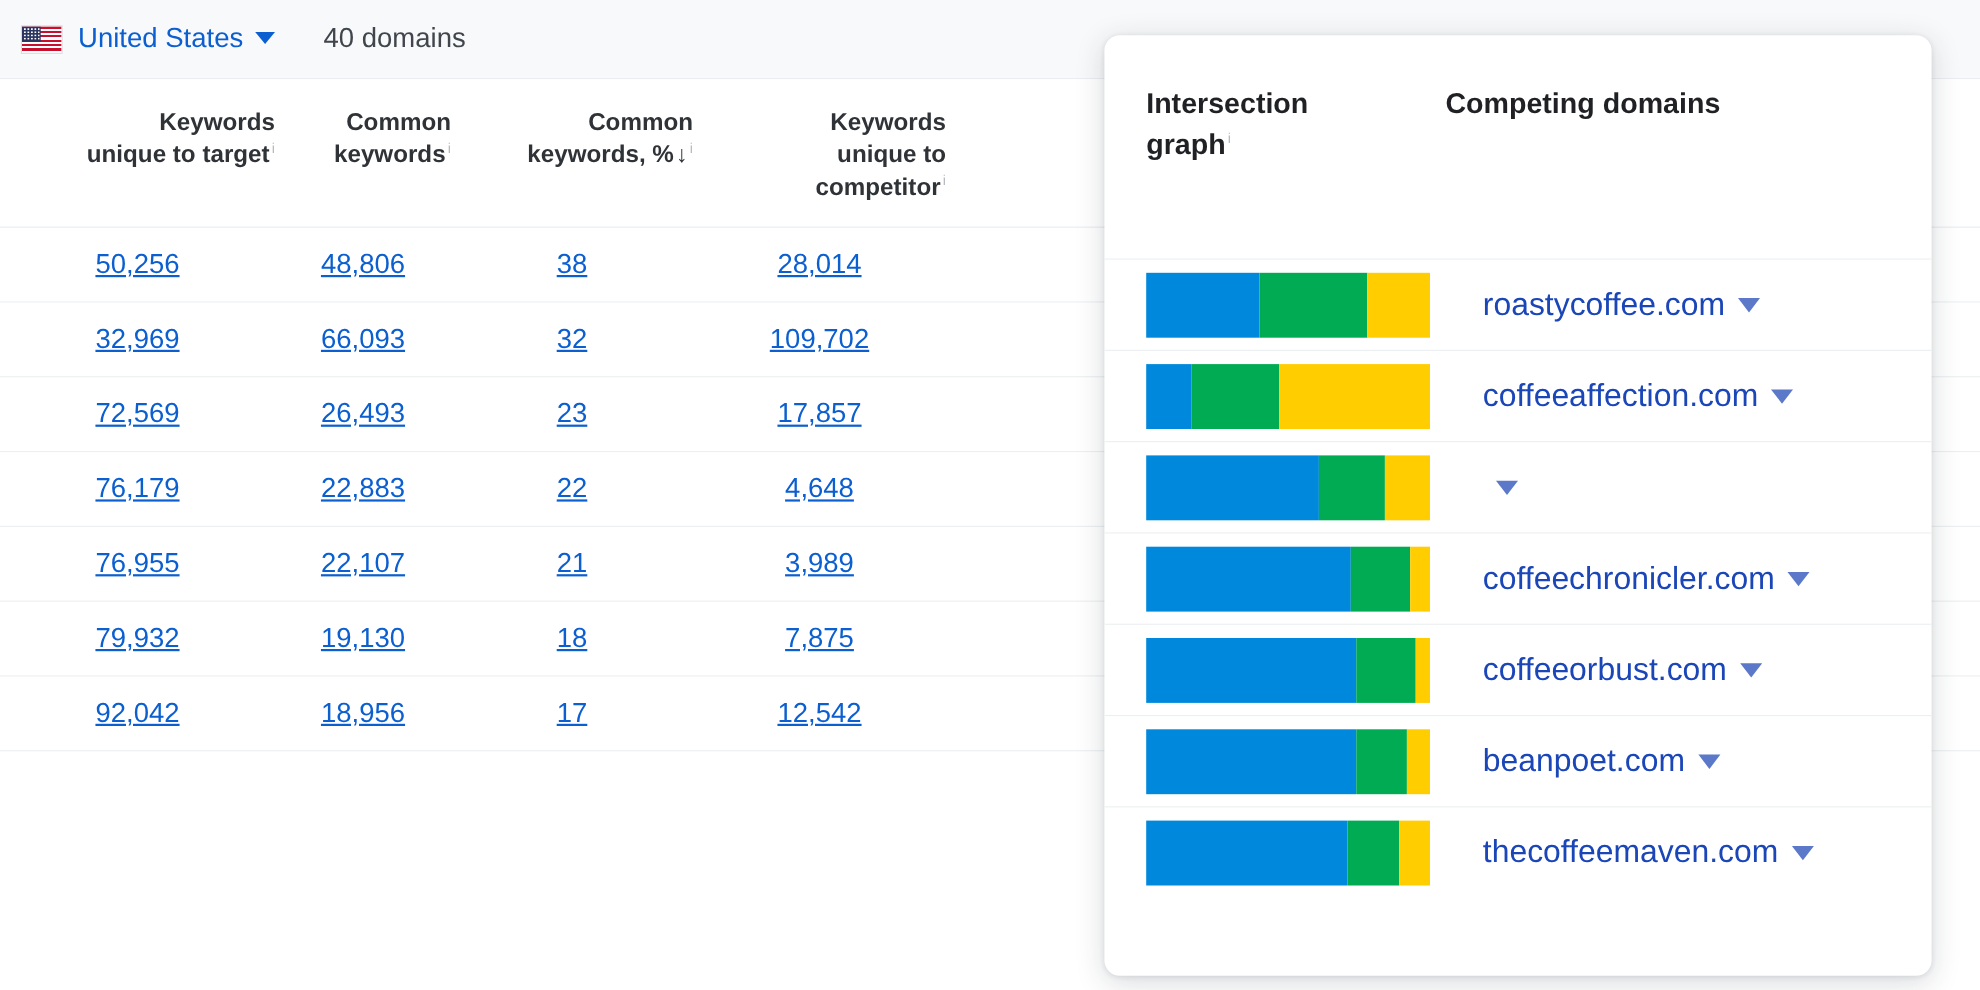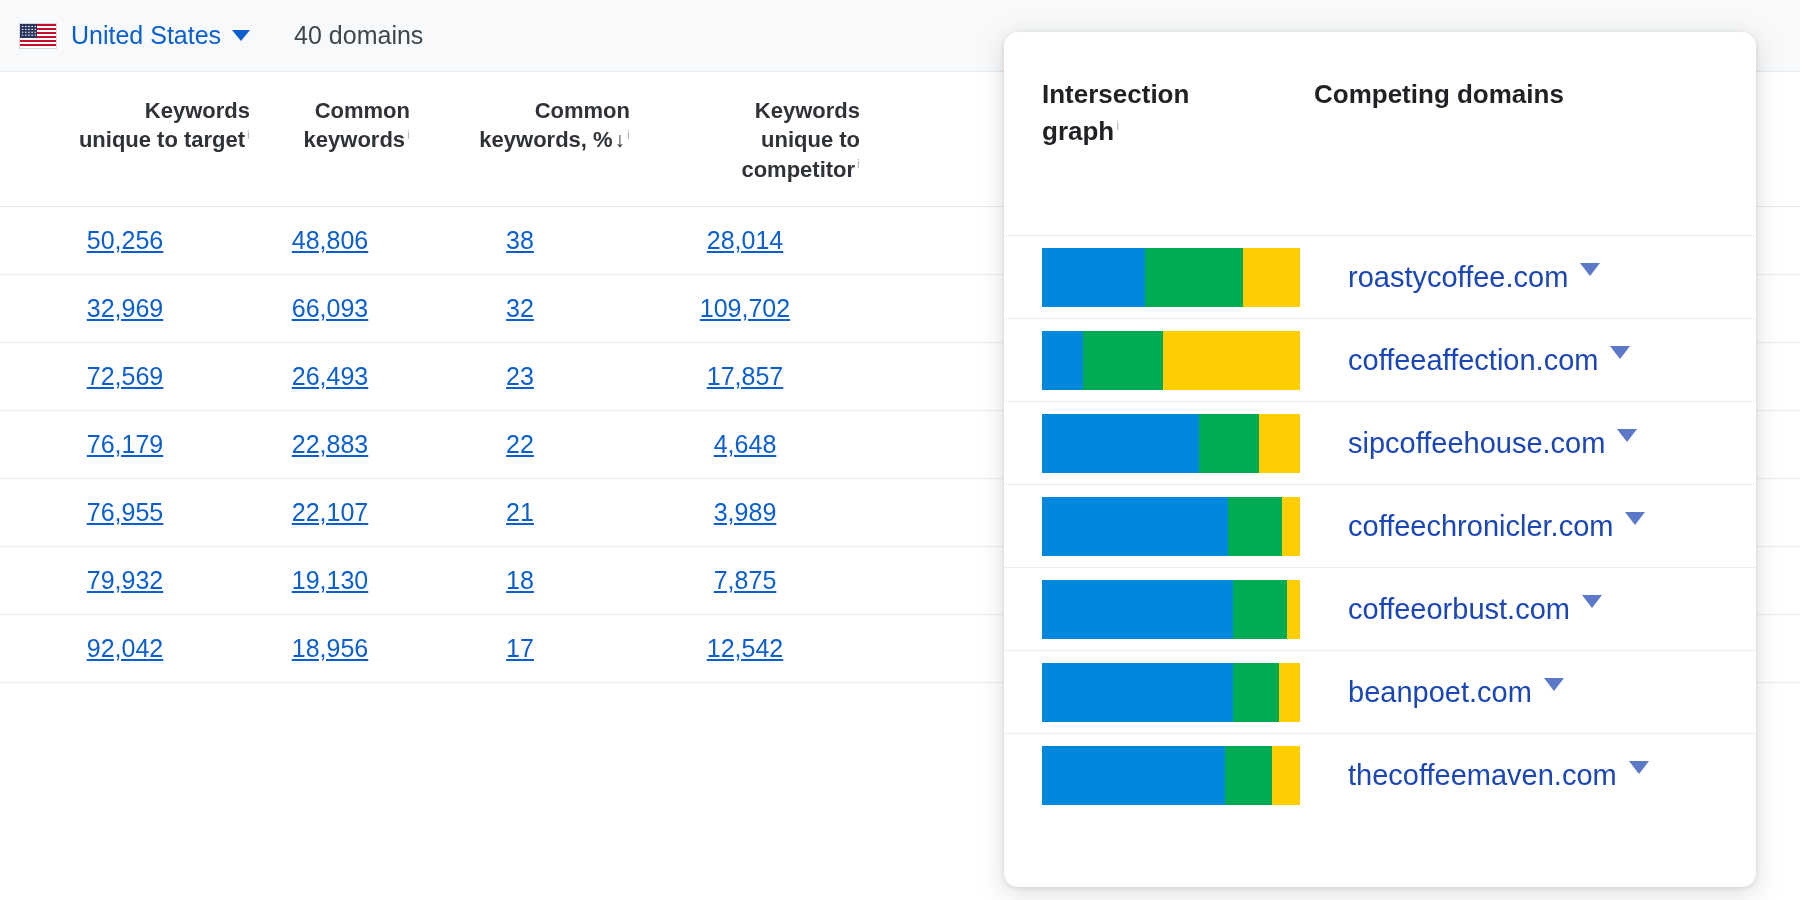--- a/index.html
+++ b/index.html
@@ -245,21 +245,21 @@
     display: flex;
     flex: none;
   }
   .seg-blue { background: #0089dc; }
   .seg-green { background: #00ab54; }
   .seg-yellow { background: #ffcd00; }
 
   .domain-cell {
     margin-left: 48px;
     display: flex;
-    align-items: flex-start;
+    align-items: center;
     white-space: nowrap;
   }
   .domain-link {
     font-size: 29px;
     color: #1a46b8;
     line-height: 1;
   }
   .caret-sm {
     display: inline-block;
     width: 0; height: 0;
@@ -405,21 +405,20 @@
       </div>
     </div>
 
     <div class="panel-row">
       <div class="bar">
         <div class="seg-blue" style="width:61%"></div>
         <div class="seg-green" style="width:23%"></div>
         <div class="seg-yellow" style="width:16%"></div>
       </div>
       <div class="domain-cell">
-        <span class="domain-link">sipcoffeehouse.com</span>
         <span class="caret-sm"></span>
       </div>
     </div>
 
     <div class="panel-row">
       <div class="bar">
         <div class="seg-blue" style="width:72%"></div>
         <div class="seg-green" style="width:21%"></div>
         <div class="seg-yellow" style="width:7%"></div>
       </div>

